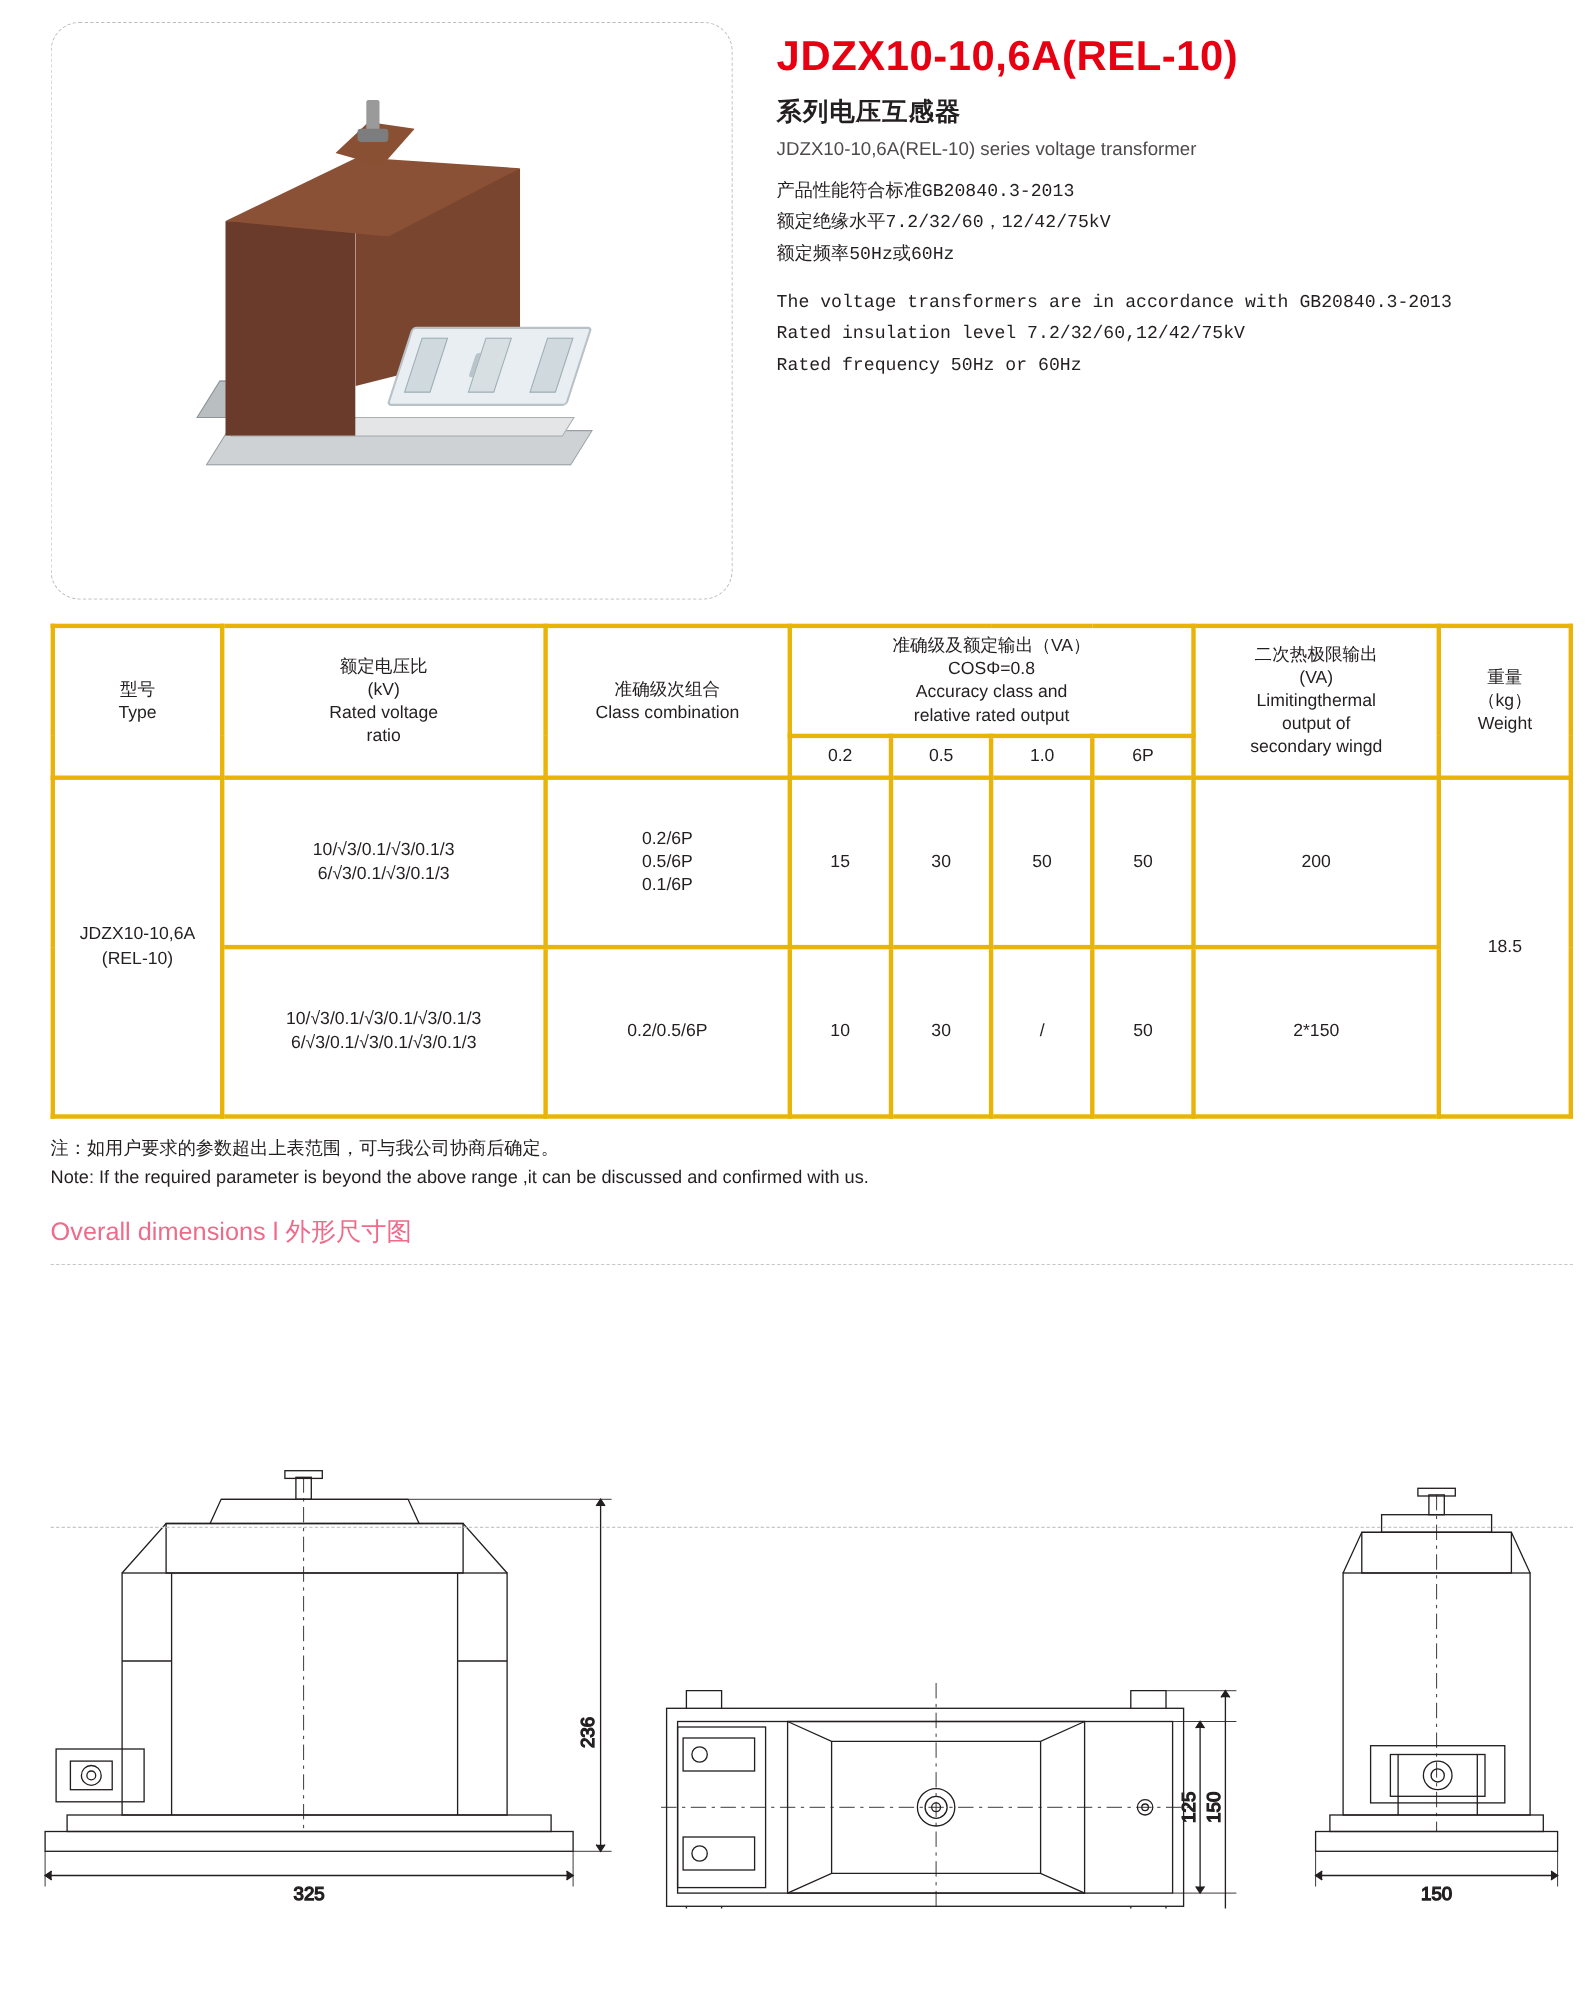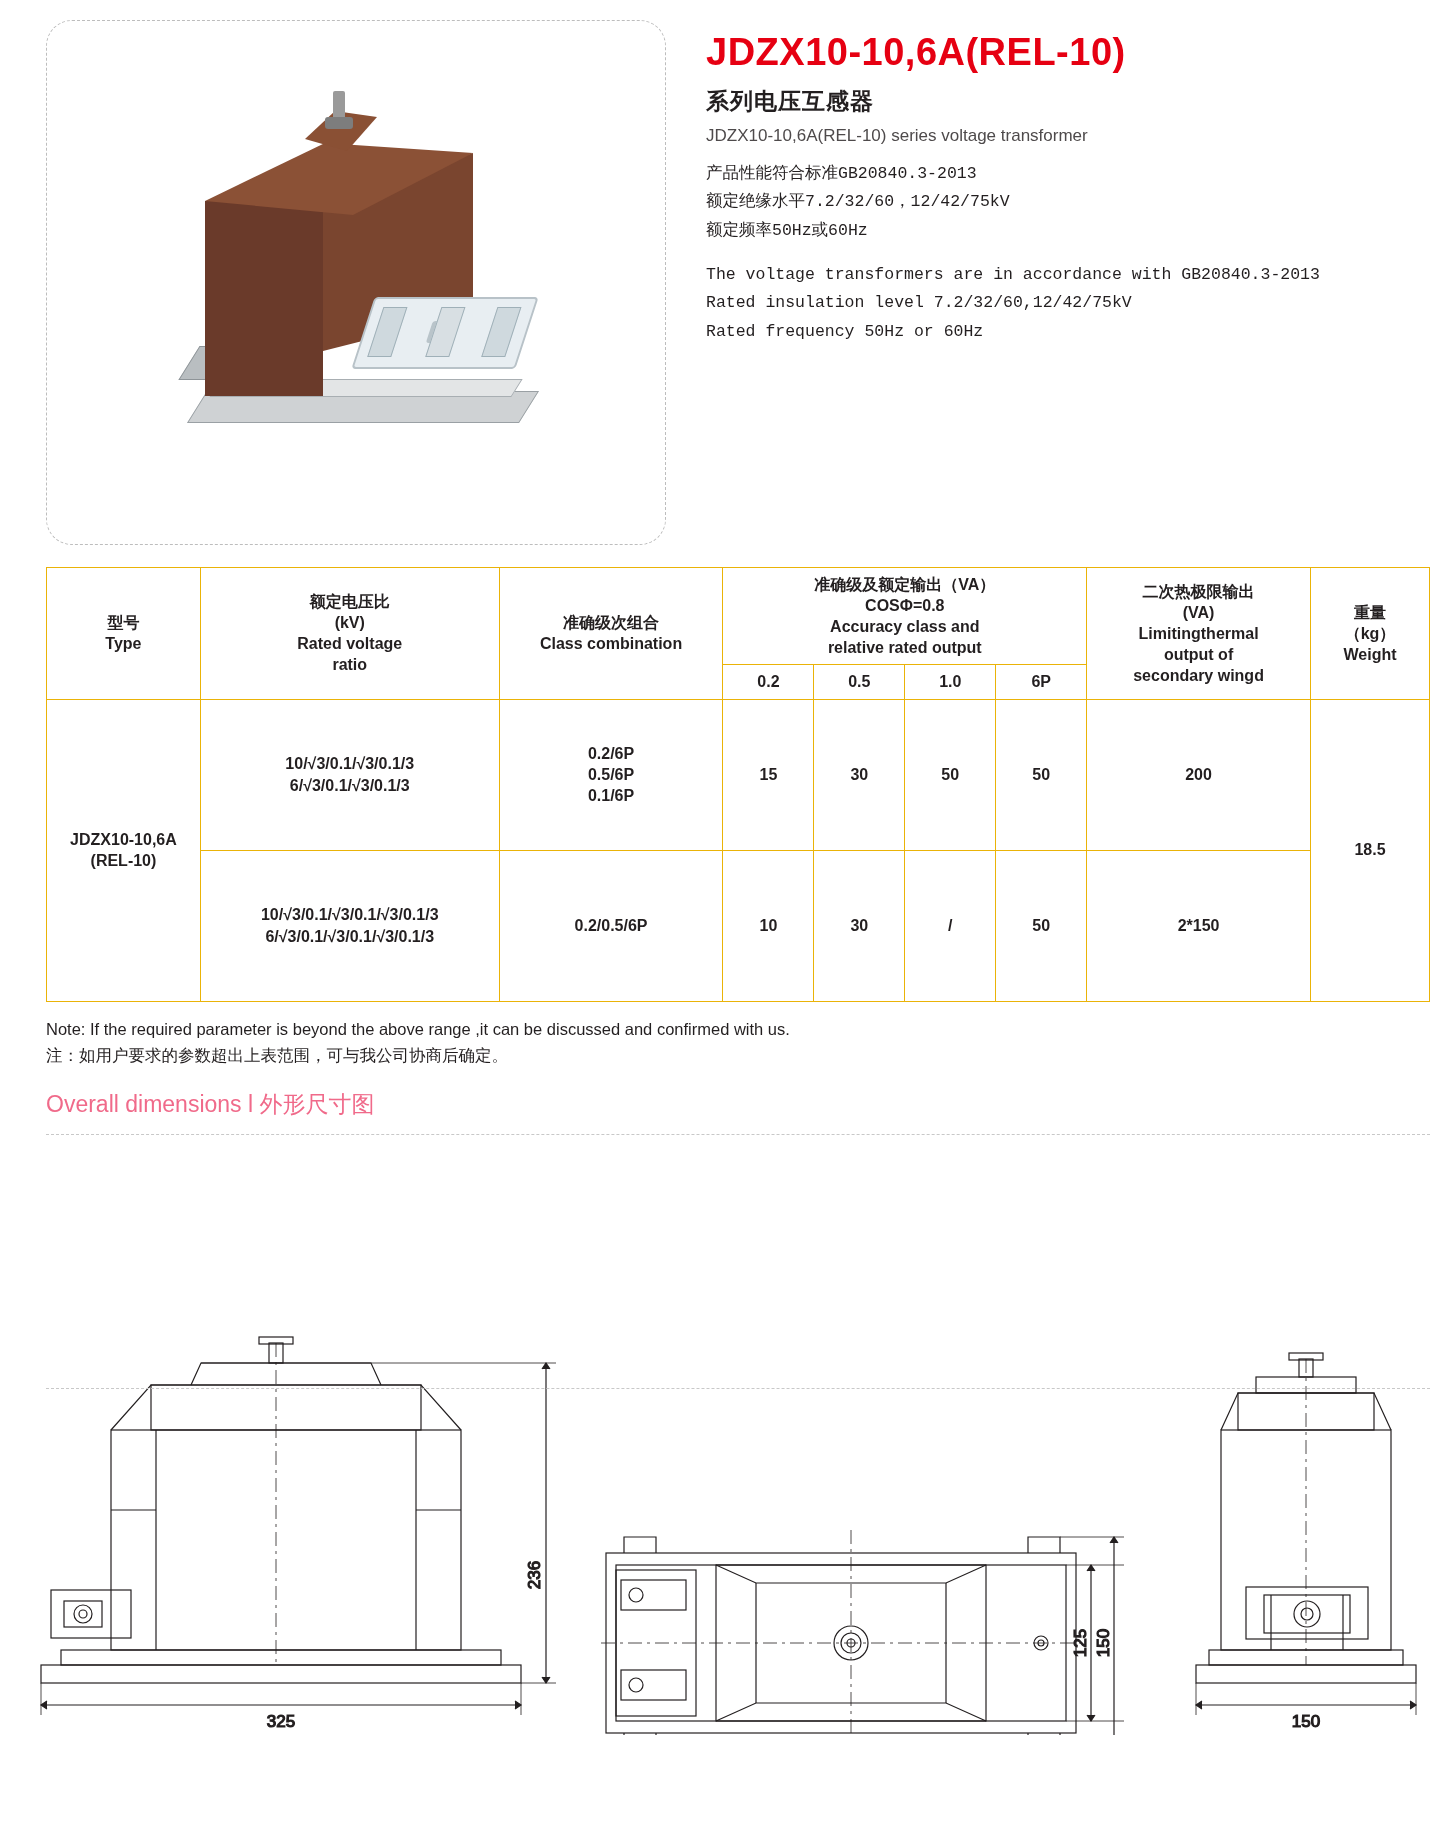--- a/index.html
+++ b/index.html
@@ -183,25 +183,25 @@
   .table-wrap {
     margin: 22px 30px 0 30px;
   }
   table.spec {
     width: 100%;
     border-collapse: collapse;
     font-size: 16px;
     color: #231f20;
   }
   table.spec th, table.spec td {
-    border: 1px solid #eab308;
+    border: 4px solid #eab308;
     text-align: center;
     vertical-align: middle;
     padding: 6px 4px;
-    font-weight: bold;
+    font-weight: normal;
     line-height: 1.32;
   }
   table.spec tr.head-row th { height: 52px; }
   .cell-tall { height: 138px; }
   .small-col { width: 82px; }
 
   .notes {
     margin: 14px 30px 0 30px;
     font-size: 16.5px;
     line-height: 1.62;
@@ -359,22 +359,22 @@
         <td>30</td>
         <td>/</td>
         <td>50</td>
         <td>2*150</td>
       </tr>
     </tbody>
       </table>
   </div>
 
   <div class="notes">
+    <div>注：如用户要求的参数超出上表范围，可与我公司协商后确定。</div>
     <div>Note: If the required parameter is beyond the above range ,it can be discussed and confirmed with us.</div>
-    <div>注：如用户要求的参数超出上表范围，可与我公司协商后确定。</div>
   </div>
 
   <div class="dim-title">Overall dimensions l 外形尺寸图</div>
   <div class="divider"></div>
 
   <div class="drawings">
     <svg width="1444" height="470" viewBox="0 0 1444 470">
       <g fill="none" stroke="#231f20" stroke-width="1.2">
 
         <g>

